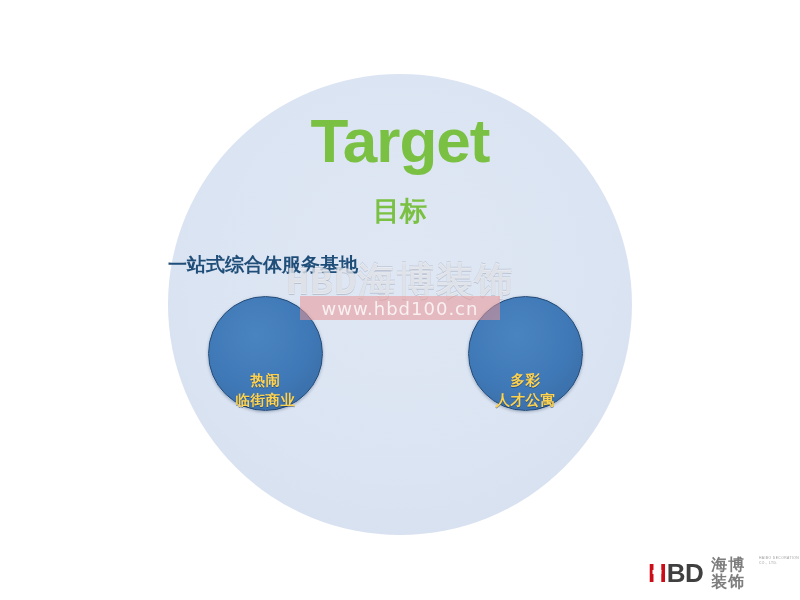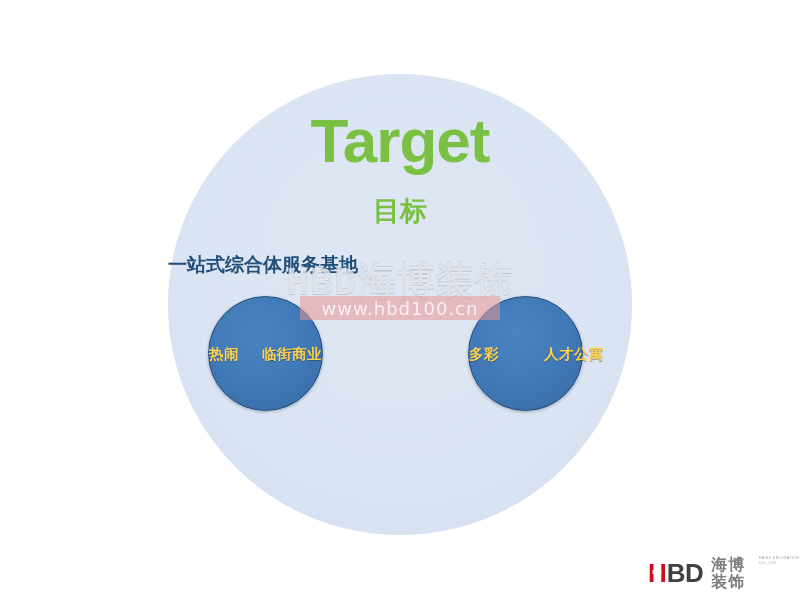--- a/index.html
+++ b/index.html
@@ -72,40 +72,41 @@
   
   .bubble {
     position: absolute;
     width: 115px;
     height: 115px;
     border-radius: 50%;
     background: radial-gradient(circle at 42% 34%, #4a84c0 0%, #3f78b6 55%, #3a6fa8 82%, #2f5d92 100%);
     border: 1.5px solid #234a77;
     box-sizing: border-box;
     display: flex;
+    flex-direction: column;
     align-items: center;
-    justify-content: space-between;
+    justify-content: flex-end;
     box-shadow: 0 1px 3px rgba(30,55,90,0.35);
   }
   .bubble .line {
     color: #ffd24d;
     font-family: "DejaVu Sans", sans-serif;
     font-weight: bold;
     font-size: 14px;
     line-height: 20px;
     letter-spacing: 0.5px;
     text-shadow: 0 1px 0 rgba(20,45,80,0.45);
     white-space: nowrap;
   }
   .bubble .line.l1 { font-size: 14.5px; }
   .bubble .line.l2 { font-size: 14.5px; }
 
   #bubble-1 { left: 208px; top: 296px; }
   #bubble-2 { left: 338px; top: 296px; }
-  #bubble-3 { left: 468px; top: 296px; gap: 45px; }
+  #bubble-3 { left: 468px; top: 296px; }
 
   
   .wm-main {
     position: absolute;
     left: 0;
     top: 262px;
     width: 800px;
     text-align: center;
     font-size: 38px;
     line-height: 44px;

